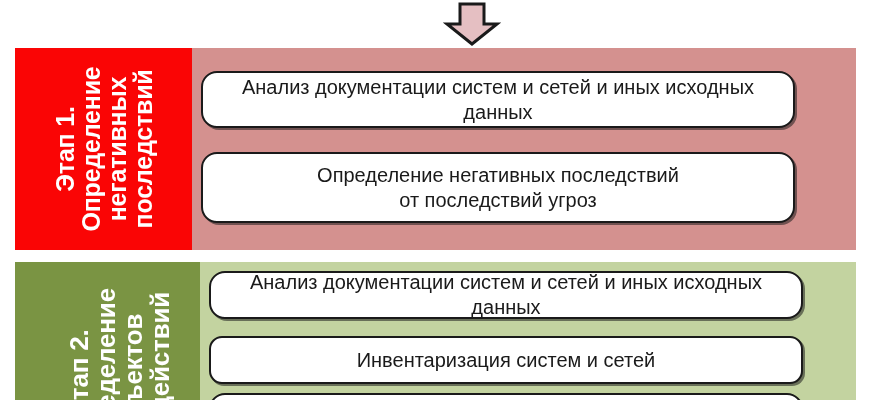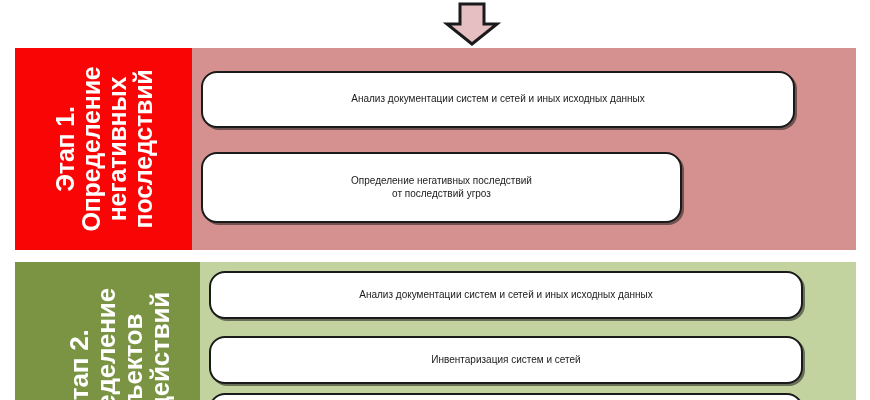--- a/index.html
+++ b/index.html
@@ -110,40 +110,40 @@
     position: absolute;
     box-sizing: border-box;
     background: #ffffff;
     border: 2px solid #1a1a1a;
     border-radius: 16px;
     display: flex;
     align-items: center;
     justify-content: center;
     text-align: center;
     color: #1a1a1a;
-    font-size: 10px;
+    font-size: 20px;
     line-height: 1.25;
     box-shadow: 2px 2px 0 rgba(30,30,30,0.55);
   }
   .step-box .step-text {
     display: block;
     padding: 0 10px;
   }
   .step-box .step-text em {
     font-style: normal;
     display: block;
   }
 
   
   .s1-box1 { left: 9px;  top: 23px;  width: 594px; height: 57px; }
-  .s1-box2 { left: 9px;  top: 104px; width: 481px; height: 71px; }
+  .s1-box2 { left: 9px;  top: 104px; width: 594px; height: 71px; }
 
   
   .s2-box1 { left: 9px;  top: 9px;   width: 594px; height: 48px; }
-  .s2-box2 { left: 9px;  top: 74px;  width: 594px; height: 48px; }
+  .s2-box2 { left: 9px;  top: 74px;  width: 594px; height: 48px; border-radius: 13px; }
   .s2-box3 { left: 9px;  top: 131px; width: 594px; height: 48px; }
 </style>
 </head>
 <body>
 
 <div id="canvas">
 
   <div class="arrow-wrap">
     <svg width="70" height="44" viewBox="0 0 70 44" xmlns="http://www.w3.org/2000/svg">
       <polygon points="23,2 47,2 47,22 60,22 35,42 10,22 23,22" fill="#e5bfc2" stroke="#1a1a1a" stroke-width="3" stroke-linejoin="miter"></polygon>

